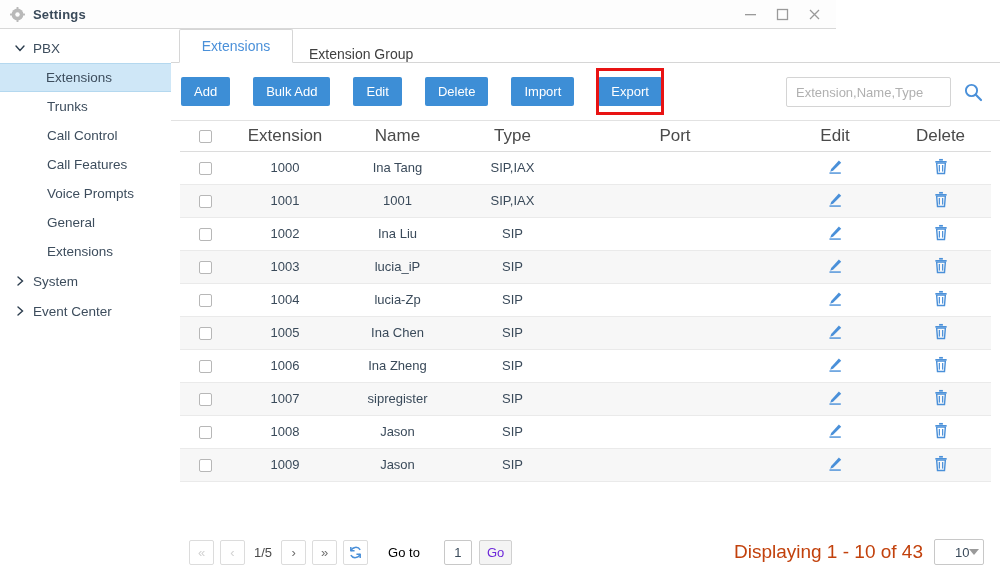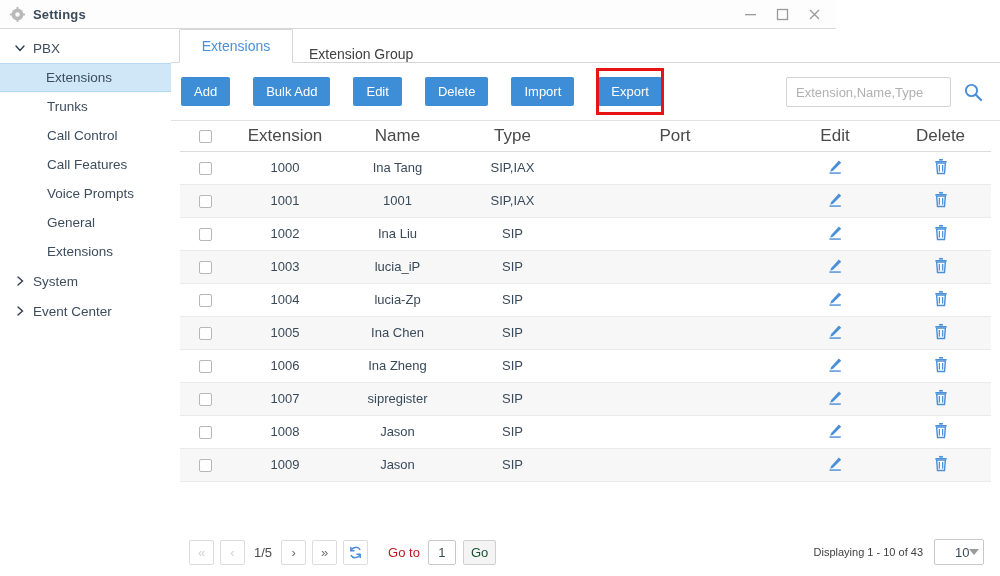--- a/index.html
+++ b/index.html
@@ -227,44 +227,44 @@
     display: flex; align-items: center; justify-content: center;
     color: #6e6e6e;
     font-size: 13px;
     cursor: pointer;
   }
   .pg-btn.disabled { color: #d2d2d2; cursor: default; }
   .pg-label {
     font-size: 13px; color: #4a4a4a;
     margin: 0 9px 0 3px;
   }
-  .goto-label { font-size: 13px; color: #b91c1c; margin: 0 8px 0 14px; }
+  .goto-label { font-size: 13px; color: #000000; margin: 0 24px 0 14px; }
   .goto-input {
     width: 28px; height: 25px;
     border: 1px solid #c8c8c8; border-radius: 2px;
     text-align: center; font-size: 13px; color: #3a4a5a;
     font-family: "Liberation Sans", sans-serif;
     outline: none; background: #fff;
   }
   .go-btn {
     height: 25px; margin-left: 7px;
     border: 1px solid #d0d0d0;
     background: #f4f4f4;
     border-radius: 2px;
-    font-size: 13px; color: #14532d;
+    font-size: 13px; color: #6d28d9;
     padding: 0 7px;
     display: flex; align-items: center;
     cursor: pointer;
     font-family: "Liberation Sans", sans-serif;
   }
   .footer-right {
     margin-left: auto;
     display: flex; align-items: center;
   }
-  .disp-text { font-size: 11px; color: #404040; margin-right: 11px; }
+  .disp-text { font-size: 19px; color: #c2410c; margin-right: 11px; }
   .pagesize {
     width: 50px; height: 26px;
     border: 1px solid #c8c8c8;
     border-radius: 2px;
     background: #fff;
     display: flex; align-items: center;
     padding: 0 20px;
     font-size: 13px; color: #3a4a5a;
     cursor: pointer;
   }

